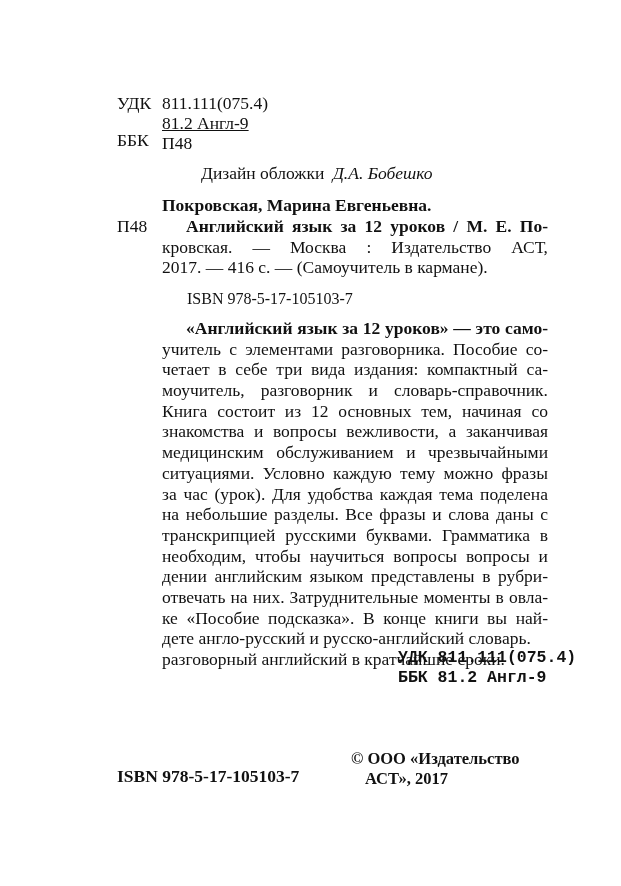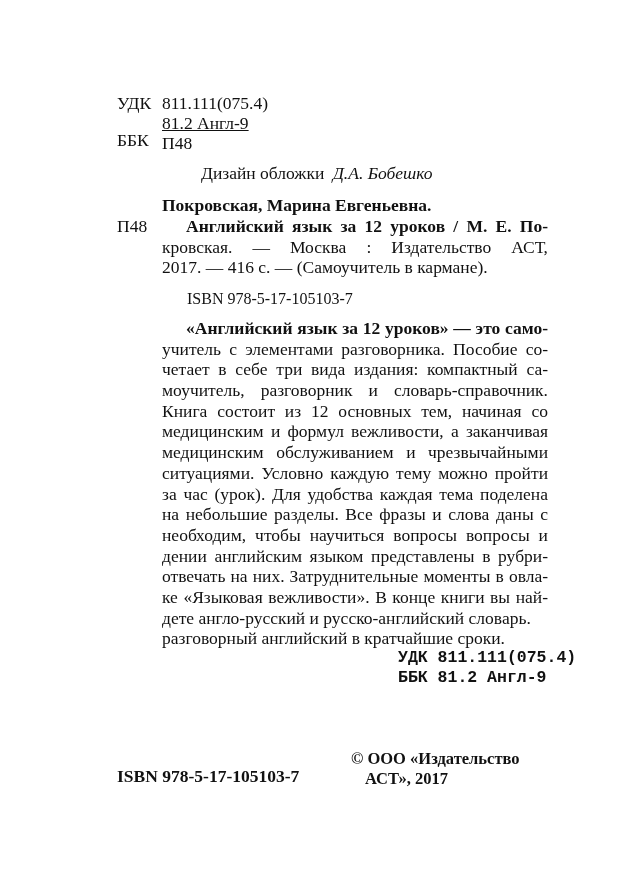--- a/index.html
+++ b/index.html
@@ -39,29 +39,30 @@
   <span class="line last">2017. — 416 с. — (Самоучитель в кармане).</span>
 </div>
 <div class="abs t" style="top:289px; left:187px; font-size:16px;">ISBN 978-5-17-105103-7</div>
 
 <div class="para" style="top:318px;">
   <span class="line indent">«Английский язык за 12 уроков» — это само-</span>
   <span class="line">учитель с элементами разговорника. Пособие со-</span>
   <span class="line">четает в себе три вида издания: компактный са-</span>
   <span class="line">моучитель, разговорник и словарь-справочник.</span>
   <span class="line">Книга состоит из 12 основных тем, начиная со</span>
-  <span class="line">медицинским и формул вежливости, а заканчивая</span>
+  <span class="line">знакомства и вопросы вежливости, а заканчивая</span>
   <span class="line">медицинским обслуживанием и чрезвычайными</span>
-  <span class="line">ситуациями. Условно каждую тему можно пройти</span>
+  <span class="line">ситуациями. Условно каждую тему можно фразы</span>
   <span class="line">за час (урок).  Для удобства каждая тема поделена</span>
   <span class="line">на небольшие разделы. Все фразы и слова даны с</span>
+  <span class="line">транскрипцией русскими буквами. Грамматика в</span>
   <span class="line">необходим, чтобы научиться вопросы вопросы и</span>
   <span class="line">дении английским языком представлены в рубри-</span>
   <span class="line">отвечать на них. Затруднительные моменты в овла-</span>
-  <span class="line">ке «Языковая вежливости». В конце книги вы най-</span>
+  <span class="line">ке «Пособие подсказка». В конце книги вы най-</span>
   <span class="line last">дете англо-русский и русско-английский словарь.</span>
   <span class="line last">разговорный английский в кратчайшие сроки.</span>
 </div>
 
 <div class="right-block" style="top:648px;font-family:Liberation Mono, monospace;">
   <div>УДК 811.111(075.4)</div>
   <div>ББК 81.2 Англ-9</div>
 </div>
 
 <div class="abs bold" style="top:766px; left:117px; font-size:17.5px; line-height:20px;">ISBN 978-5-17-105103-7</div>

